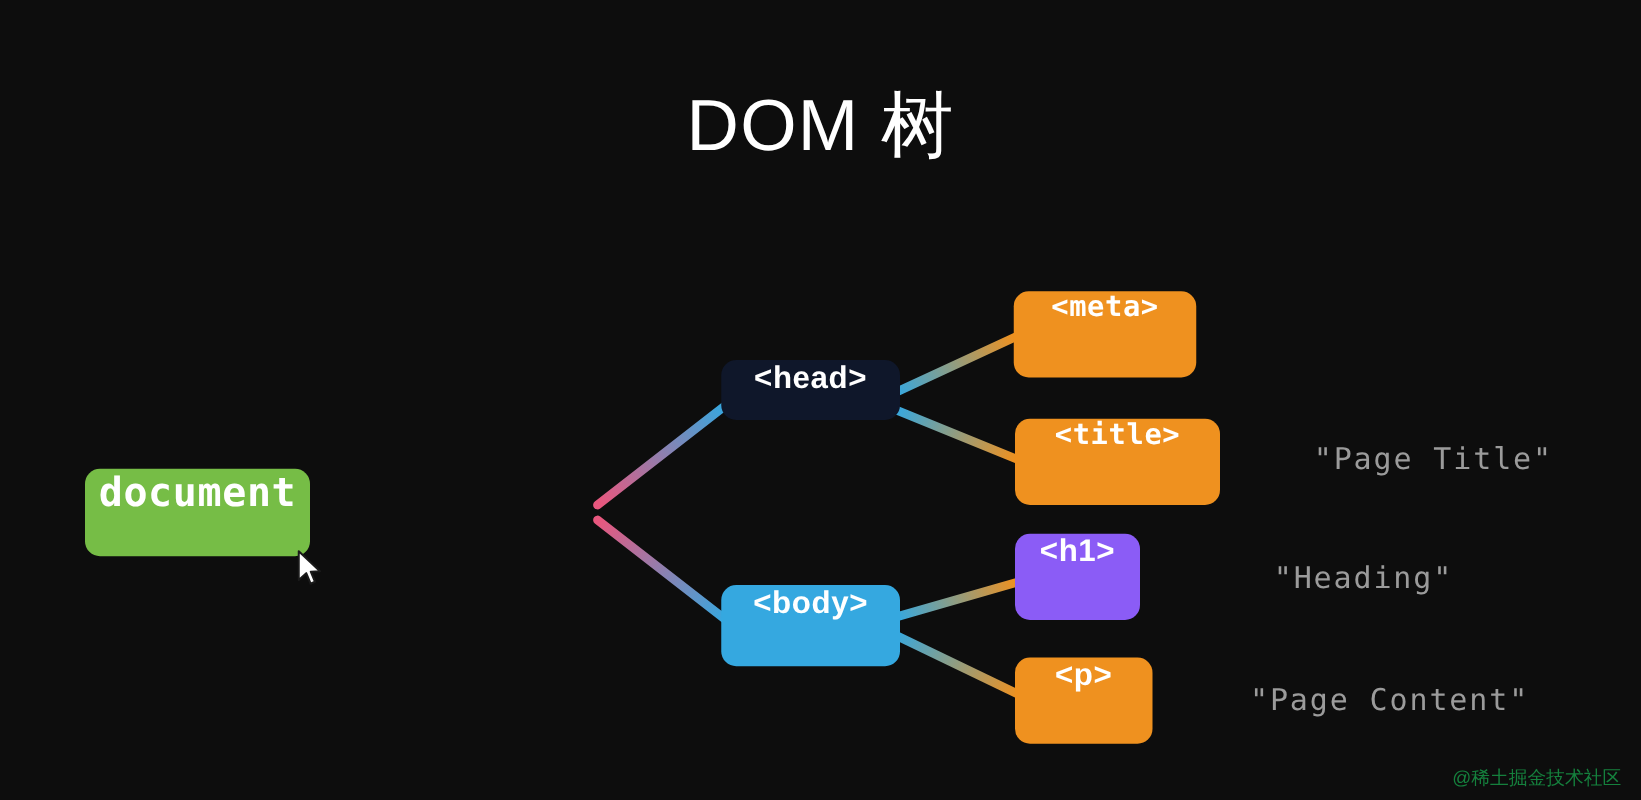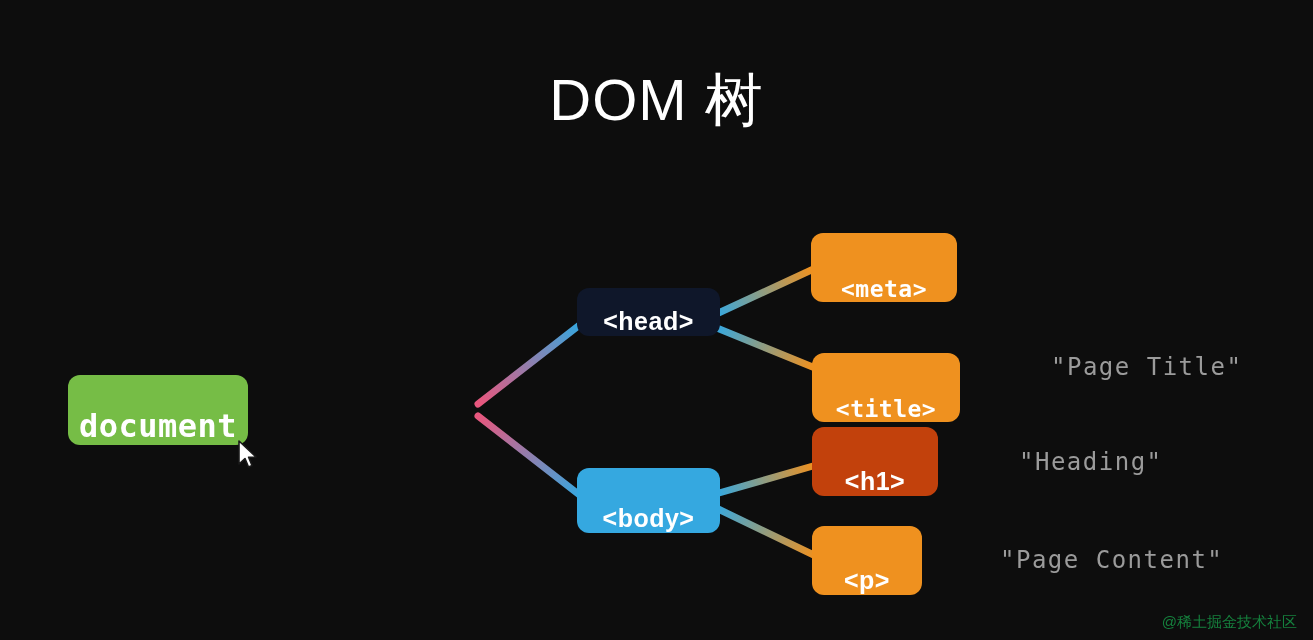--- a/index.html
+++ b/index.html
@@ -33,21 +33,21 @@
     font-size: 58px;
     font-weight: 400;
     letter-spacing: 1px;
     font-family: "Liberation Sans", sans-serif;
     white-space: nowrap;
     margin-top: 34px;
   }
   .node {
     position: absolute;
     display: flex;
-    align-items: flex-end;
+    align-items: flex-start;
     justify-content: center;
     border-radius: 12px;
     color: #ffffff;
     font-family: "DejaVu Sans Mono", monospace;
     font-size: 23px;
     font-weight: 700;
     letter-spacing: 0.5px;
     box-sizing: border-box;
     white-space: nowrap;
     z-index: 2;
@@ -151,25 +151,25 @@
   </div>
 
   <div class="node" style="left:577px; top:468px; width:143px; height:65px; background:#35a8e0; font-family:'Liberation Sans', sans-serif; font-size:25px;">
     <span>&lt;body&gt;</span>
   </div>
 
   <div class="node" style="left:811px; top:233px; width:146px; height:69px; background:#ef911f;">
     <span>&lt;meta&gt;</span>
   </div>
 
-  <div class="node" style="left:812px; top:353px; width:148px; height:69px; background:#ef911f;">
+  <div class="node" style="left:812px; top:335px; width:164px; height:69px; background:#ef911f;">
     <span>&lt;title&gt;</span>
   </div>
 
-  <div class="node" style="left:812px; top:427px; width:126px; height:69px; background:#c2410c; font-family:'Liberation Sans', sans-serif; font-size:25px;">
+  <div class="node" style="left:812px; top:427px; width:100px; height:69px; background:#8b5cf6; font-family:'Liberation Sans', sans-serif; font-size:25px;">
     <span>&lt;h1&gt;</span>
   </div>
 
   <div class="node" style="left:812px; top:526px; width:110px; height:69px; background:#ef911f; font-family:'Liberation Sans', sans-serif; font-size:25px;">
     <span>&lt;p&gt;</span>
   </div>
 
   <div class="text-label" style="left:1051px; top:353px;"><span>"Page Title"</span></div>
 
   <div class="text-label" style="left:1019px; top:448px;"><span>"Heading"</span></div>

